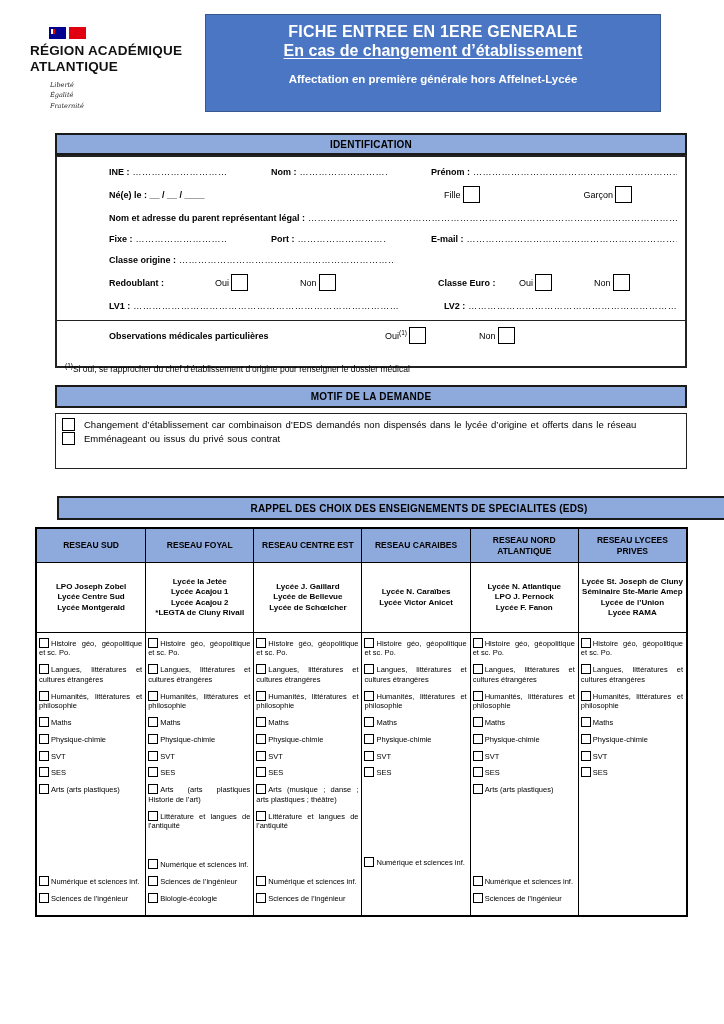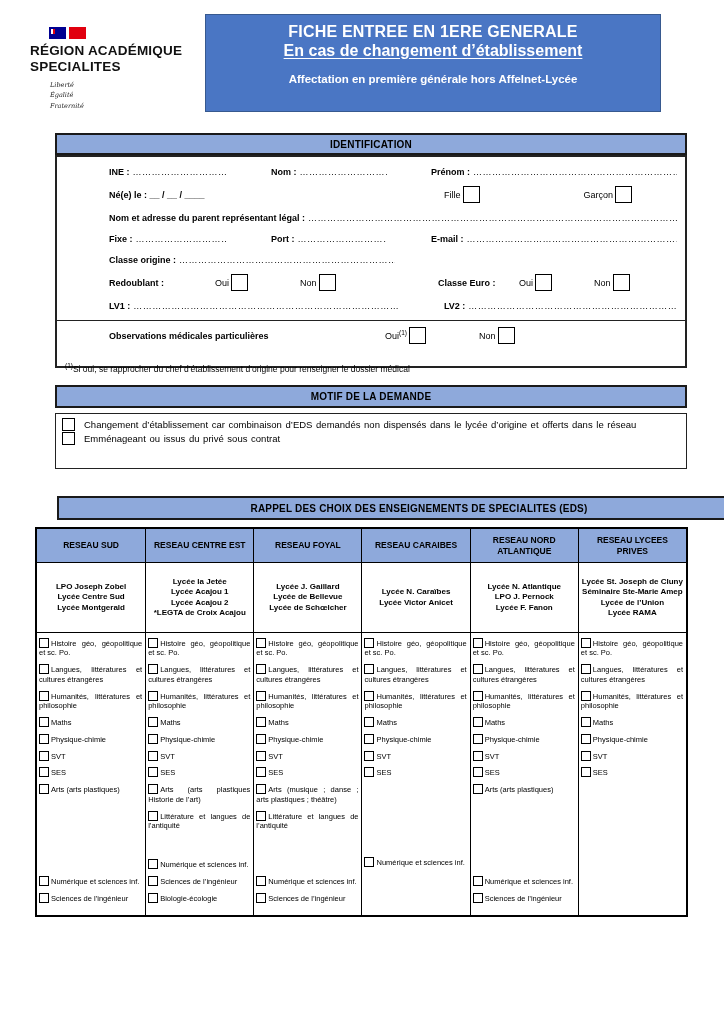--- a/index.html
+++ b/index.html
@@ -77,21 +77,21 @@
 
 <div class="page">
 
   <div class="logo">
     <div class="flag">
       <span class="flag-blue"></span>
       <span class="flag-red"></span>
     </div>
     <div class="logo-name">
       <div>RÉGION ACADÉMIQUE</div>
-      <div>SPECIALITES</div>
+      <div>ATLANTIQUE</div>
     </div>
     <div class="motto">
       <div>Liberté</div>
       <div>Égalité</div>
       <div>Fraternité</div>
     </div>
   </div>
 
   <div class="title-box">
     <div class="t1">FICHE ENTREE EN 1ERE GENERALE</div>
@@ -205,37 +205,37 @@
   <div class="bar" id="bar-motif">MOTIF DE LA DEMANDE</div>
   <div class="motifbox">
     <div class="mrow"><span class="cb cb-md"></span><span>Changement d’établissement car combinaison d’EDS demandés non dispensés dans le lycée d’origine et offerts dans le réseau</span></div>
     <div class="mrow"><span class="cb cb-md"></span><span>Emménageant ou issus du privé sous contrat</span></div>
   </div>
 
   <div class="bar" id="bar-rappel">RAPPEL DES CHOIX DES ENSEIGNEMENTS DE SPECIALITES (EDS)</div>
   <div class="eds">
     <div class="erow first" id="eds-head">
         <div class="ecell ehead">RESEAU SUD</div>
+        <div class="ecell ehead">RESEAU FOYAL</div>
         <div class="ecell ehead">RESEAU CENTRE EST</div>
-        <div class="ecell ehead">RESEAU FOYAL</div>
         <div class="ecell ehead">RESEAU CARAIBES</div>
         <div class="ecell ehead">RESEAU NORD ATLANTIQUE</div>
         <div class="ecell ehead">RESEAU LYCEES PRIVES</div>
       </div>
     <div class="erow" id="eds-schools">
         <div class="ecell eschool">
           <div class="">LPO Joseph Zobel</div>
           <div class="">Lycée Centre Sud</div>
           <div class="">Lycée Montgerald</div>
         </div>
         <div class="ecell eschool">
           <div class="">Lycée la Jetée</div>
           <div class="">Lycée Acajou 1</div>
           <div class="">Lycée Acajou 2</div>
-          <div class="">*LEGTA de Croix Acajou</div>
+          <div class="">*LEGTA de Cluny Rivail</div>
         </div>
         <div class="ecell eschool">
           <div class="">Lycée J. Gaillard</div>
           <div class="">Lycée de Bellevue</div>
           <div class="">Lycée de Schœlcher</div>
         </div>
         <div class="ecell eschool">
           <div class="">Lycée N. Caraïbes</div>
           <div class="">Lycée Victor Anicet</div>
         </div>

